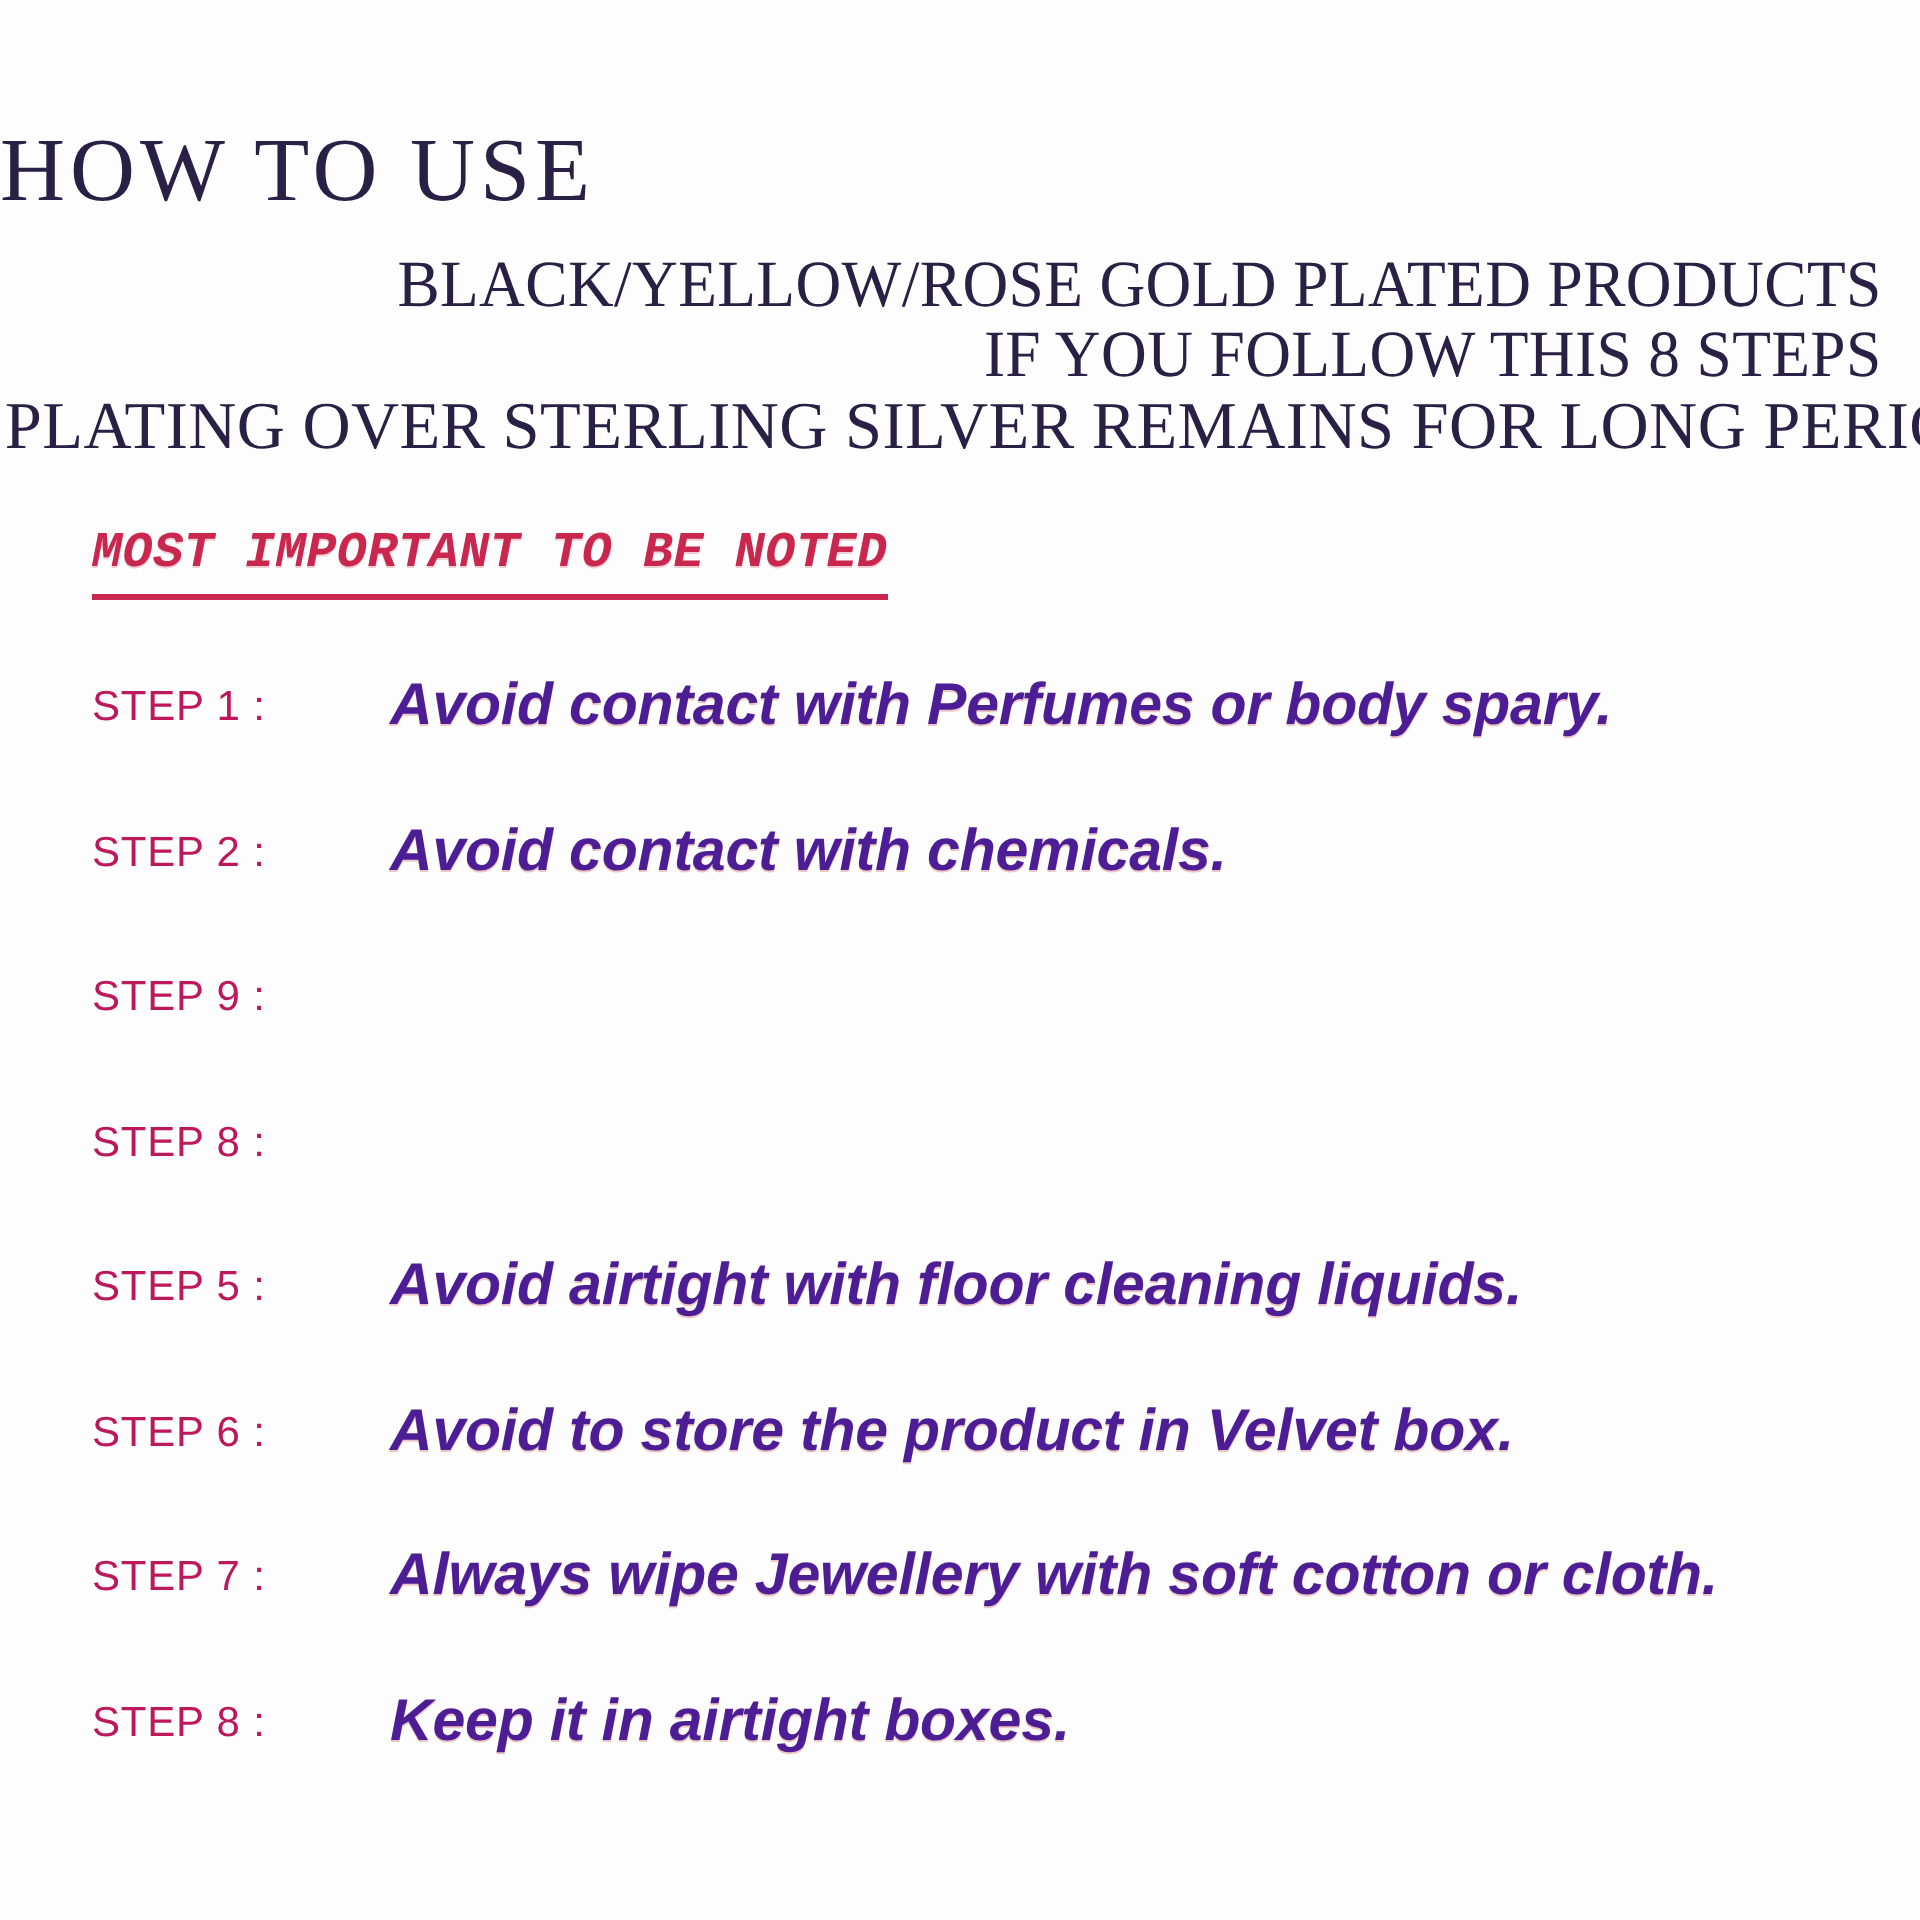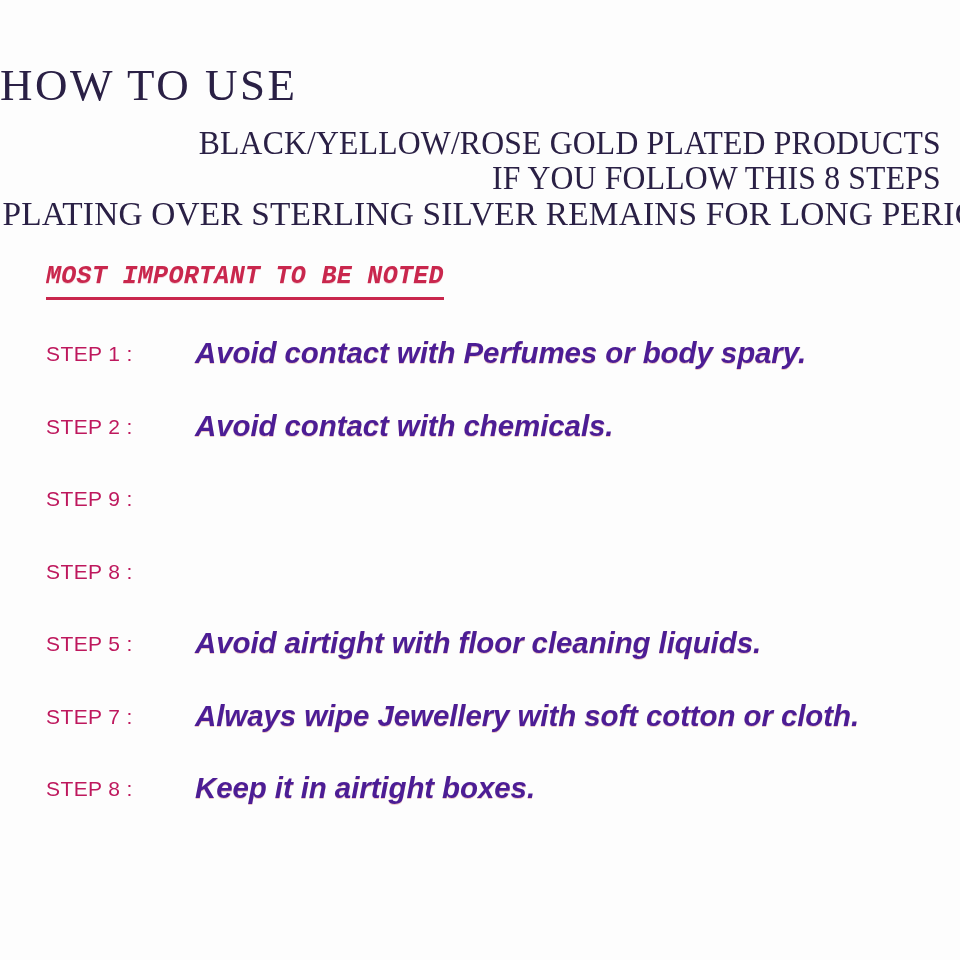--- a/index.html
+++ b/index.html
@@ -161,20 +161,24 @@
 
     <div class="step-row">
       <span class="step-label">STEP 8 :</span>
     </div>
 
     <div class="step-row">
       <span class="step-label">STEP 5 :</span>
       <span class="step-text">Avoid airtight with floor cleaning liquids.</span>
     </div>
 
+    <div class="step-row">
+      <span class="step-label">STEP 6 :</span>
+      <span class="step-text">Avoid to store the product in Velvet box.</span>
+    </div>
 
     <div class="step-row">
       <span class="step-label">STEP 7 :</span>
       <span class="step-text">Always wipe Jewellery with soft cotton or cloth.</span>
     </div>
 
     <div class="step-row">
       <span class="step-label">STEP 8 :</span>
       <span class="step-text">Keep it in airtight boxes.</span>
     </div>

